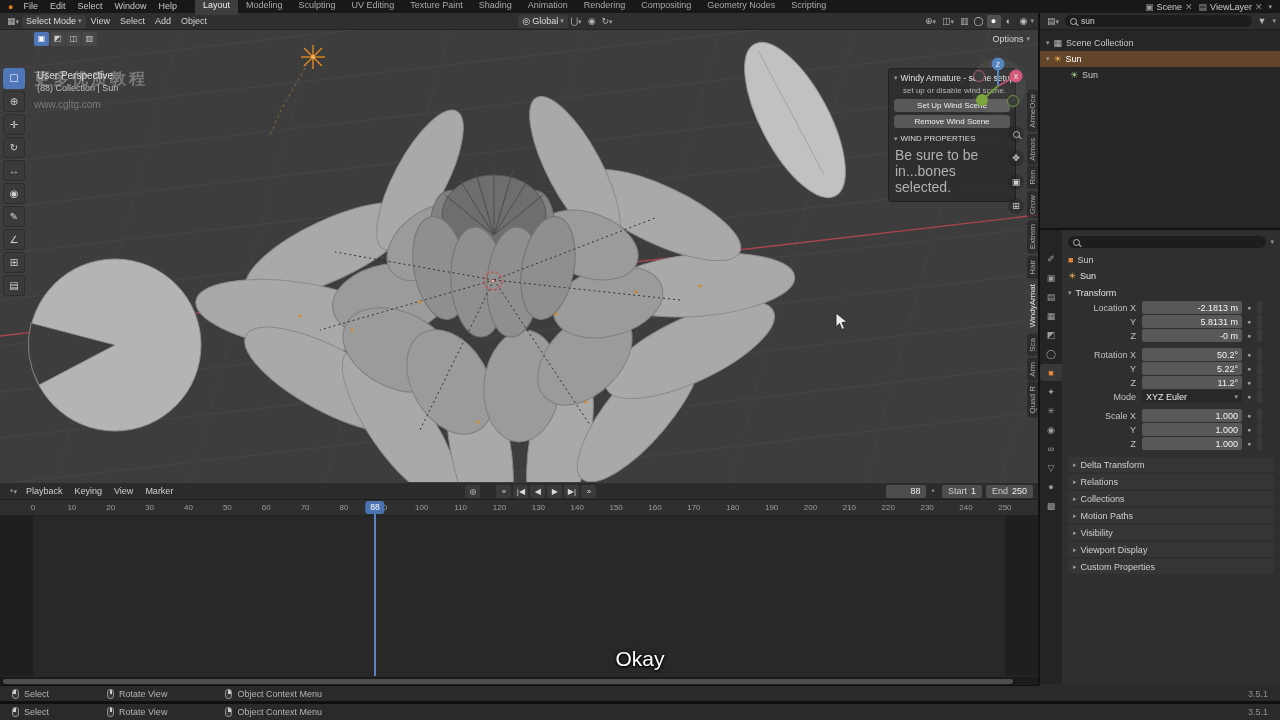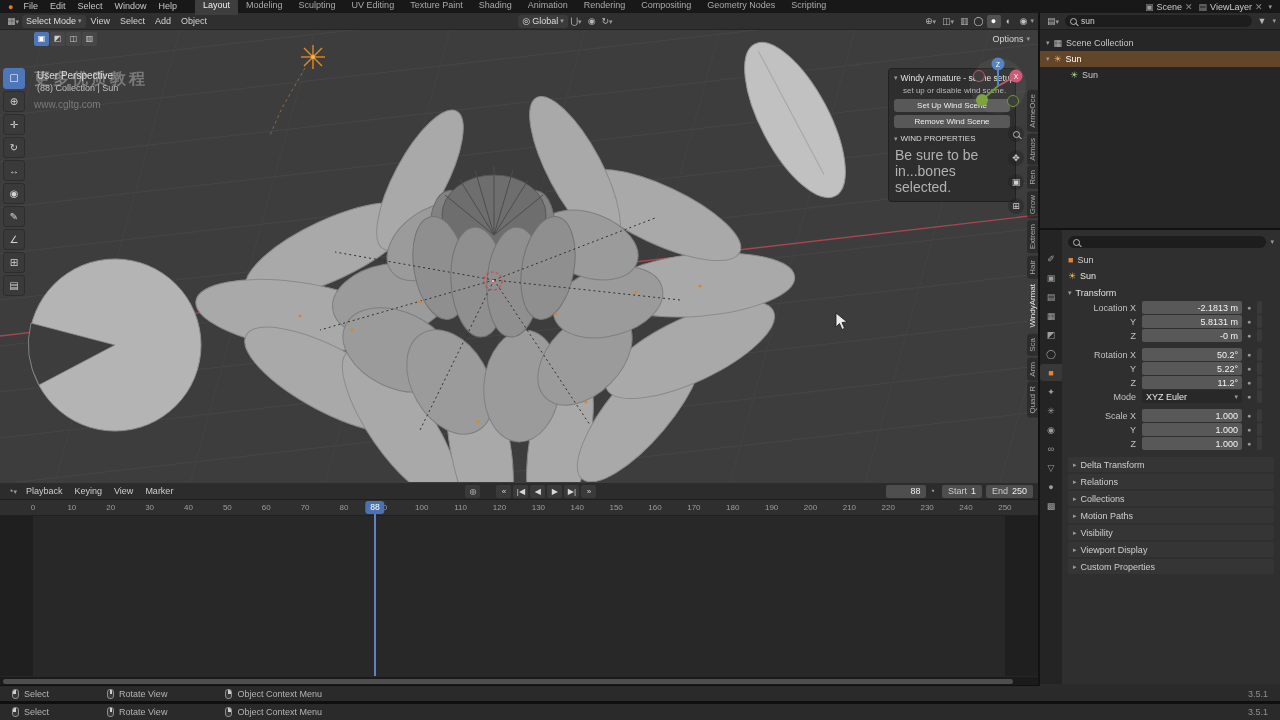--- a/index.html
+++ b/index.html
@@ -680,14 +680,15 @@
       <span class="mi m"></span>
       <span>Rotate View</span>
     </span>
     <span class="sb-item">
       <span class="mi r"></span>
       <span>Object Context Menu</span>
     </span>
     <span class="ver">3.5.1</span>
   </div>
 
+  <div id="sub-en" class="subtitle abs">Okay</div>
 
 </div>
 
 </body></html>

